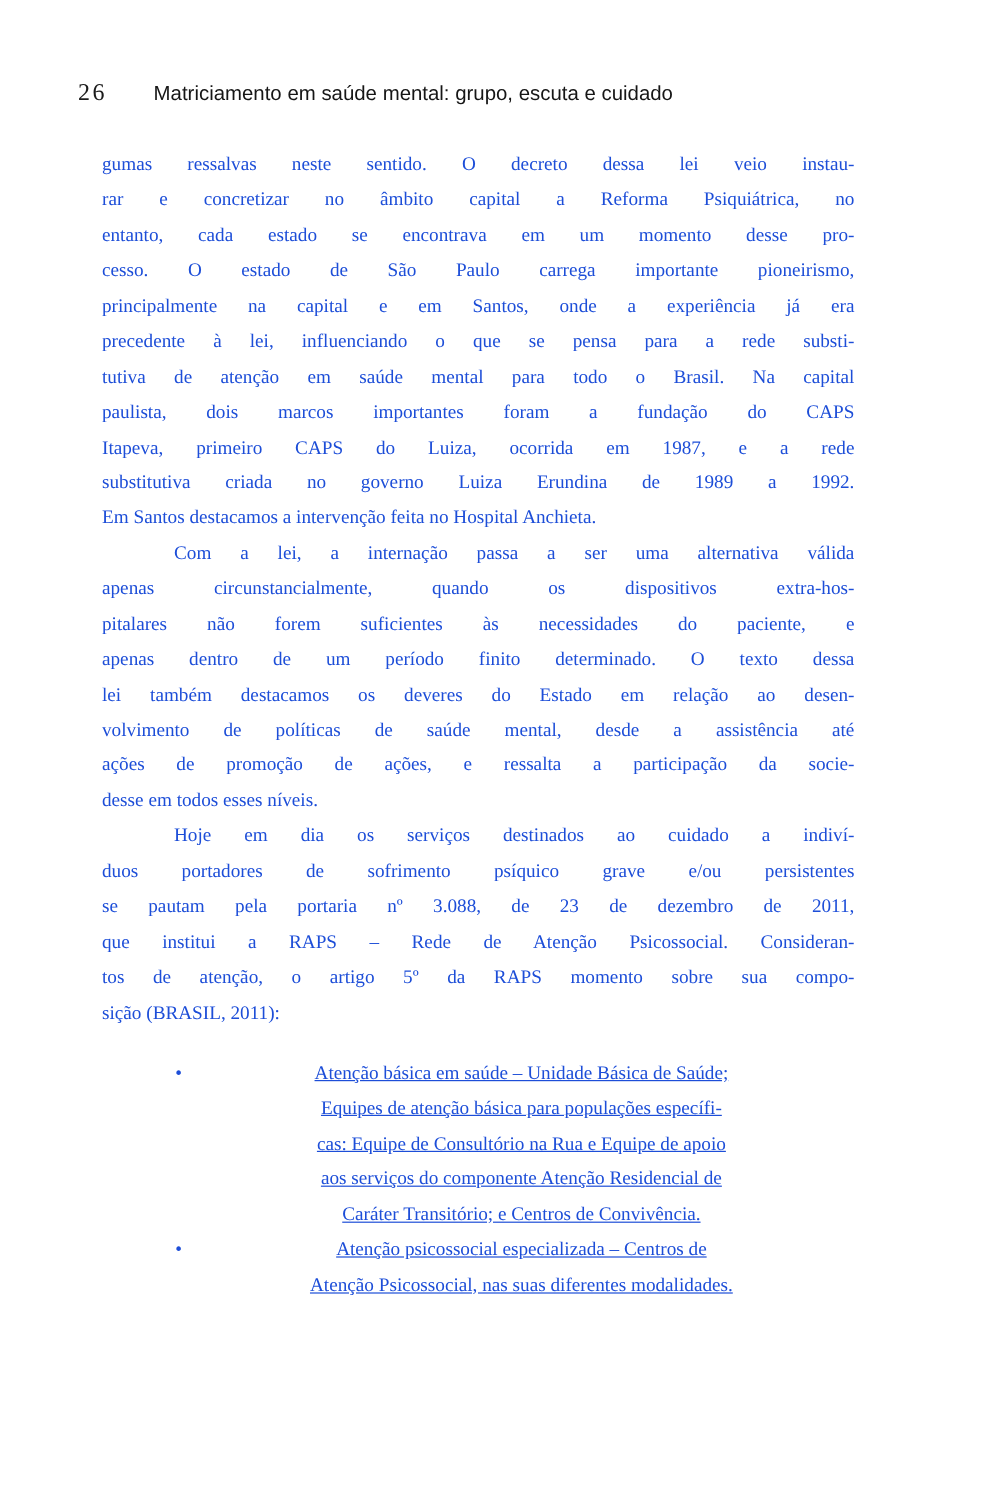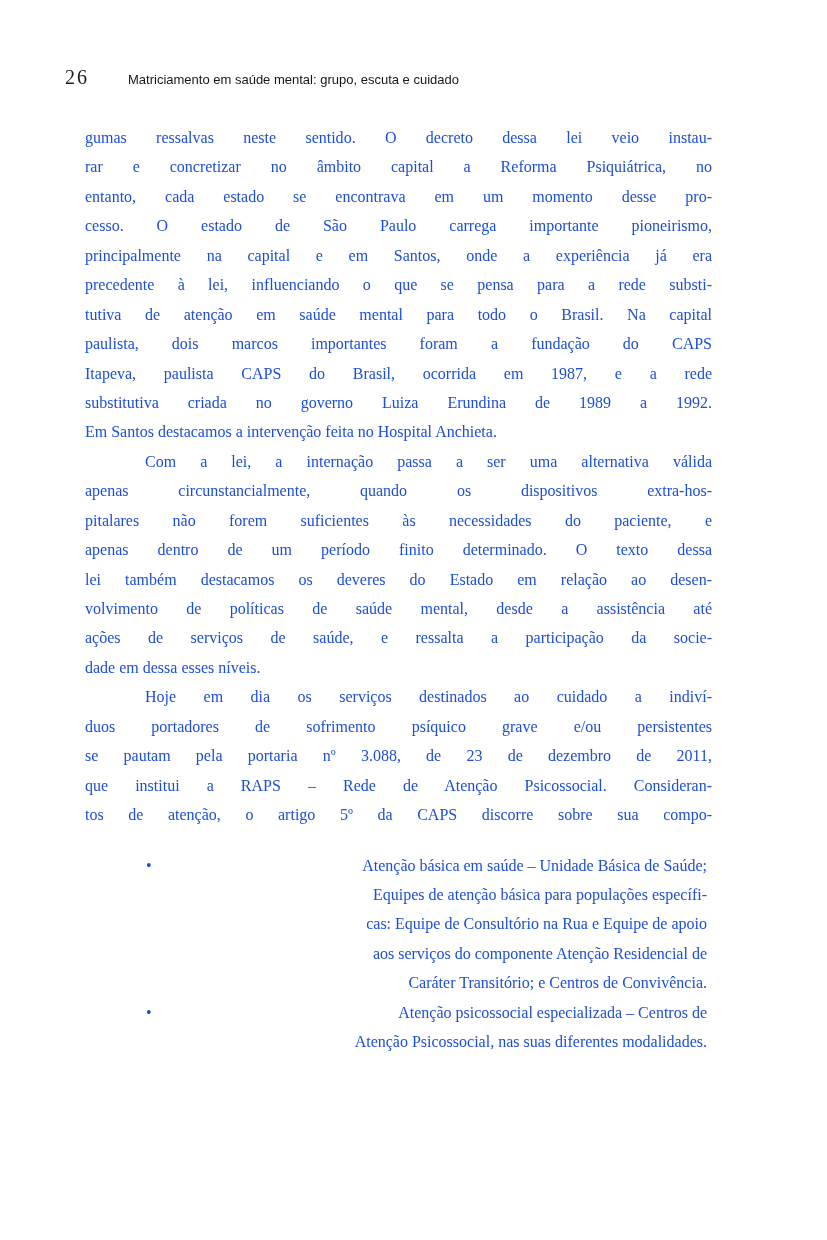--- a/index.html
+++ b/index.html
@@ -20,21 +20,21 @@
     gap: 39px;
   }
   .page-num {
     font-family: "Liberation Serif", serif;
     font-size: 20px;
     letter-spacing: 2px;
     color: #1b1b1b;
   }
   .running-title {
     font-family: "Liberation Sans", sans-serif;
-    font-size: 13px;
+    font-size: 17px;
     color: #161616;
   }
   .body-text {
     position: absolute;
     left: 85px;
     top: 123px;
     width: 627px;
     font-family: "Liberation Serif", serif;
     font-size: 16px;
     line-height: 29.45px;
@@ -55,22 +55,23 @@
     width: 545px;
   }
   .list-item { position: relative; }
   .bullet {
     position: absolute;
     left: -16px;
     top: 0;
     line-height: 29.45px;
   }
   .qline {
-    text-align: right;
+    text-align: center;
     height: 29.45px;
+    text-decoration: underline;
   }
 </style>
 </head>
 <body>
 
 <div class="page">
   <div class="header">
     <span class="page-num">26</span>
     <span class="running-title">Matriciamento em saúde mental: grupo, escuta e cuidado</span>
   </div>
@@ -79,40 +80,41 @@
 
     <div class="paragraph">
         <div class="line">gumas ressalvas neste sentido. O decreto dessa lei veio instau-</div>
         <div class="line">rar e concretizar no âmbito capital a Reforma Psiquiátrica, no</div>
         <div class="line">entanto, cada estado se encontrava em um momento desse pro-</div>
         <div class="line">cesso. O estado de São Paulo carrega importante pioneirismo,</div>
         <div class="line">principalmente na capital e em Santos, onde a experiência já era</div>
         <div class="line">precedente à lei, influenciando o que se pensa para a rede substi-</div>
         <div class="line">tutiva de atenção em saúde mental para todo o Brasil. Na capital</div>
         <div class="line">paulista, dois marcos importantes foram a fundação do CAPS</div>
-        <div class="line">Itapeva, paulista CAPS do Brasil, ocorrida em 1987, e a rede</div>
+        <div class="line">Itapeva, primeiro CAPS do Luiza, ocorrida em 1987, e a rede</div>
         <div class="line">substitutiva criada no governo Luiza Erundina de 1989 a 1992.</div>
         <div class="line last">Em Santos destacamos a intervenção feita no Hospital Anchieta.</div>
       </div>
       <div class="paragraph">
         <div class="line indent">Com a lei, a internação passa a ser uma alternativa válida</div>
         <div class="line">apenas circunstancialmente, quando os dispositivos extra-hos-</div>
         <div class="line">pitalares não forem suficientes às necessidades do paciente, e</div>
         <div class="line">apenas dentro de um período finito determinado. O texto dessa</div>
         <div class="line">lei também destacamos os deveres do Estado em relação ao desen-</div>
         <div class="line">volvimento de políticas de saúde mental, desde a assistência até</div>
-        <div class="line">ações de serviços de saúde, e ressalta a participação da socie-</div>
-        <div class="line last">dade em dessa esses níveis.</div>
+        <div class="line">ações de promoção de ações, e ressalta a participação da socie-</div>
+        <div class="line last">desse em todos esses níveis.</div>
       </div>
       <div class="paragraph">
         <div class="line indent">Hoje em dia os serviços destinados ao cuidado a indiví-</div>
         <div class="line">duos portadores de sofrimento psíquico grave e/ou persistentes</div>
         <div class="line">se pautam pela portaria nº 3.088, de 23 de dezembro de 2011,</div>
         <div class="line">que institui a RAPS – Rede de Atenção Psicossocial. Consideran-</div>
-        <div class="line">tos de atenção, o artigo 5º da CAPS discorre sobre sua compo-</div>
+        <div class="line">tos de atenção, o artigo 5º da RAPS momento sobre sua compo-</div>
+        <div class="line last">sição (BRASIL, 2011):</div>
       </div>
       <div class="bullet-list">
 
     <div class="list-item">
           <span class="bullet">•</span>
           <div class="qline">Atenção básica em saúde – Unidade Básica de Saúde;</div>
           <div class="qline">Equipes de atenção básica para populações específi-</div>
           <div class="qline">cas: Equipe de Consultório na Rua e Equipe de apoio</div>
           <div class="qline">aos serviços do componente Atenção Residencial de</div>
           <div class="qline">Caráter Transitório; e Centros de Convivência.</div>

